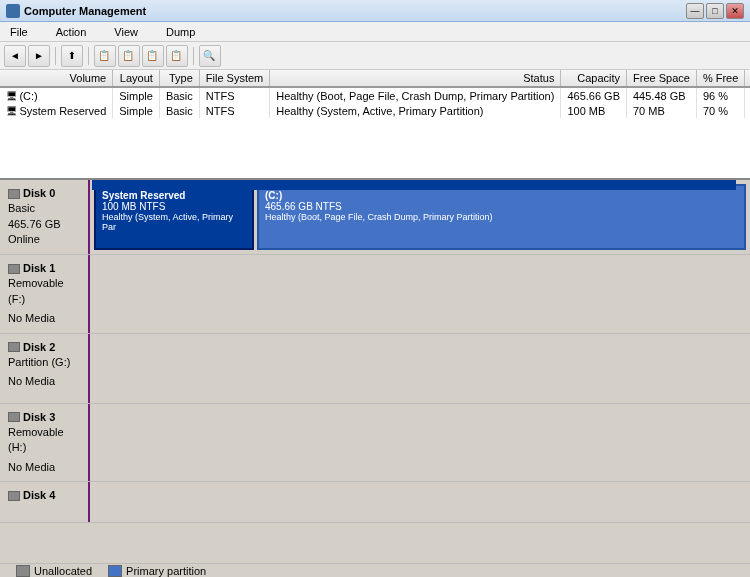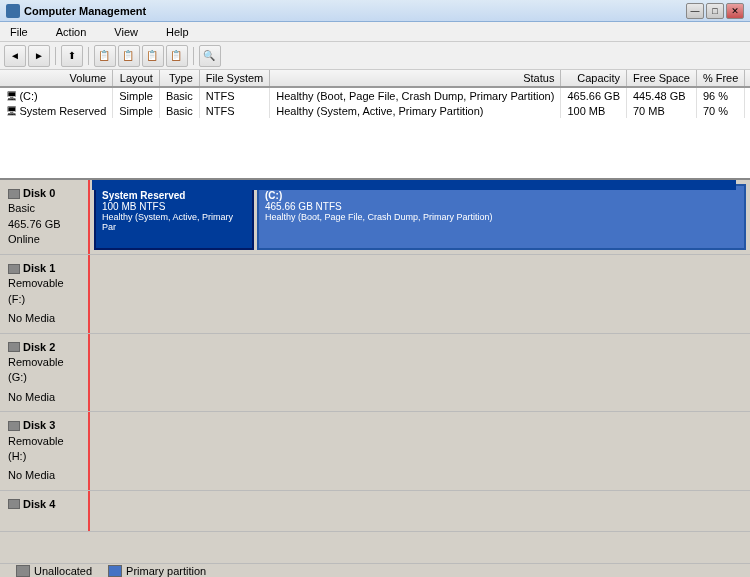--- a/index.html
+++ b/index.html
@@ -152,21 +152,21 @@
       display: flex;
       align-items: stretch;
       border-bottom: 1px solid #bbb;
       min-height: 75px;
     }
     .disk-label {
       width: 90px;
       min-width: 90px;
       background: #d4d0c8;
       padding: 6px 8px;
-      border-right: 2px solid #ef4444;
+      border-right: 2px solid #701a75;
       display: flex;
       flex-direction: column;
       justify-content: flex-start;
       font-size: 11px;
       line-height: 1.4;
     }
     .disk-label .disk-name {
       font-weight: bold;
       display: flex;
       align-items: center;
@@ -253,21 +253,21 @@
     <div class="title-btn">—</div>
     <div class="title-btn">□</div>
     <div class="title-btn close">✕</div>
   </div>
 </div>
 
 <div class="menu-bar">
   <span class="menu-item">File</span>
   <span class="menu-item">Action</span>
   <span class="menu-item">View</span>
-  <span class="menu-item">Help</span>
+  <span class="menu-item">Dump</span>
 </div>
 
 <div class="toolbar">
   <div class="toolbar-btn">◄</div>
   <div class="toolbar-btn">►</div>
   <div class="toolbar-sep"></div>
   <div class="toolbar-btn">⬆</div>
   <div class="toolbar-sep"></div>
   <div class="toolbar-btn">📋</div>
   <div class="toolbar-btn">📋</div>
@@ -375,21 +375,21 @@
         <div class="disk-partitions">
         </div>
       </div>
 
       <div class="disk-row" style="min-height:70px;">
         <div class="disk-label">
           <div class="disk-name">
             <span class="disk-icon"></span>
             <span>Disk 2</span>
           </div>
-          <div>Removable (G:)</div>
+          <div>Partition (G:)</div>
           <div style="margin-top:4px;">No Media</div>
         </div>
         <div class="disk-partitions">
         </div>
       </div>
 
       <div class="disk-row" style="min-height:70px;">
         <div class="disk-label">
           <div class="disk-name">
             <span class="disk-icon"></span>

